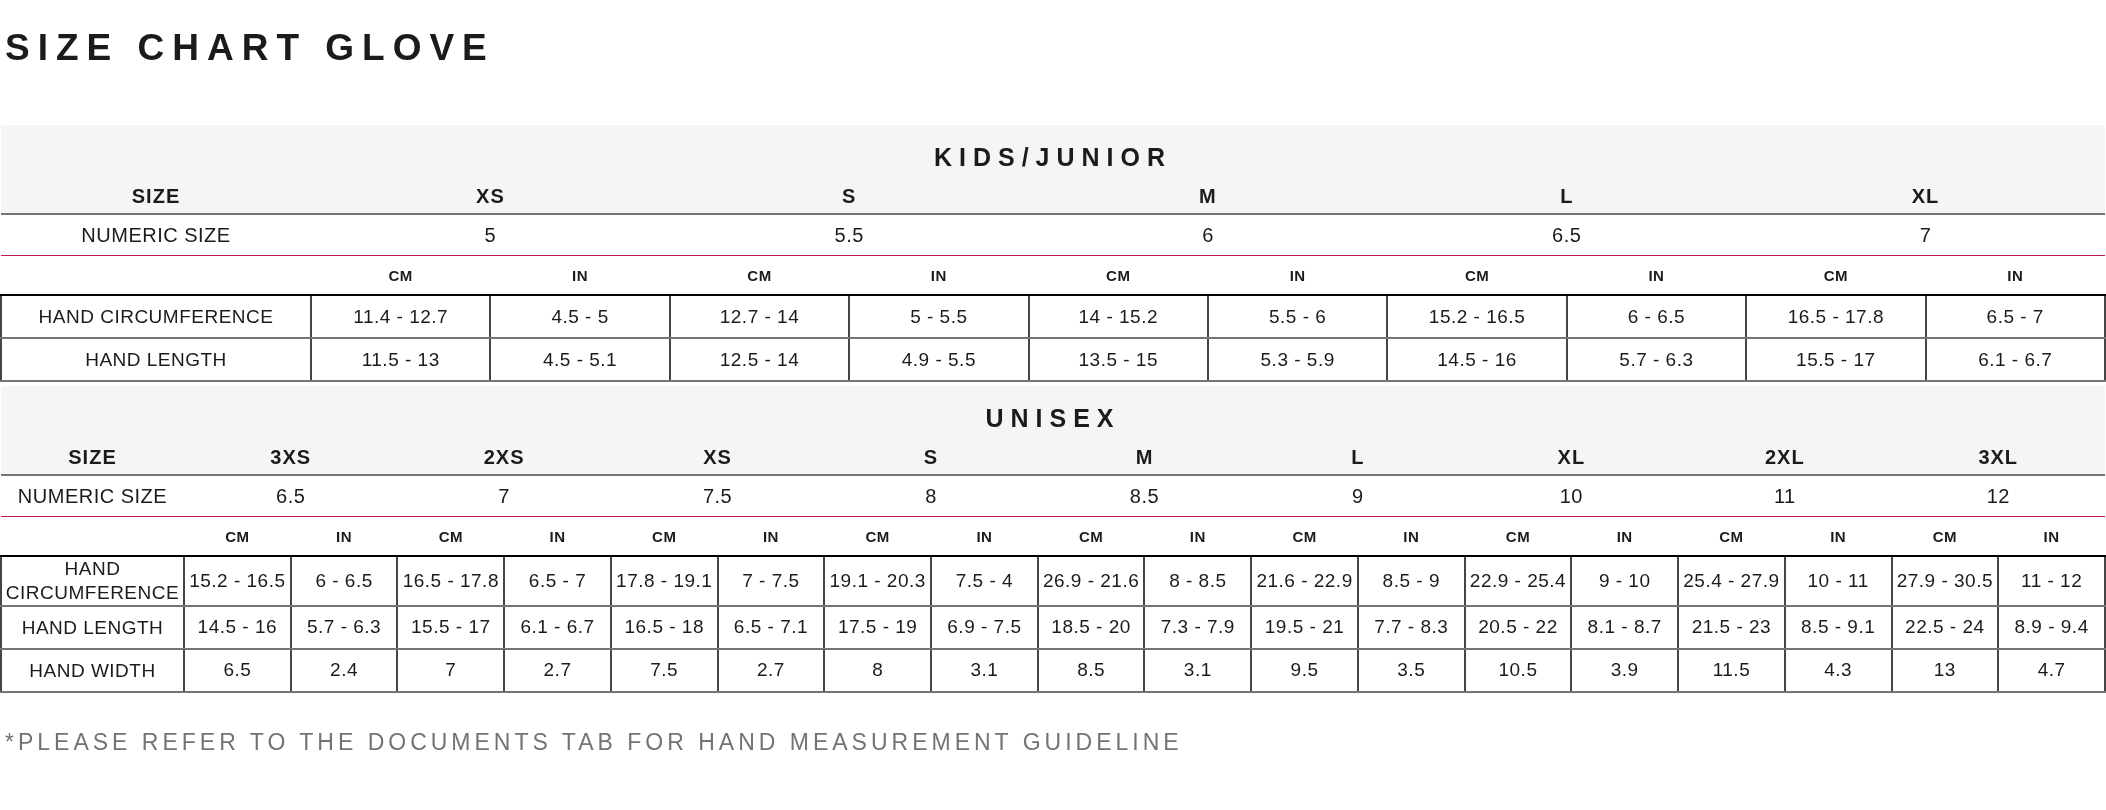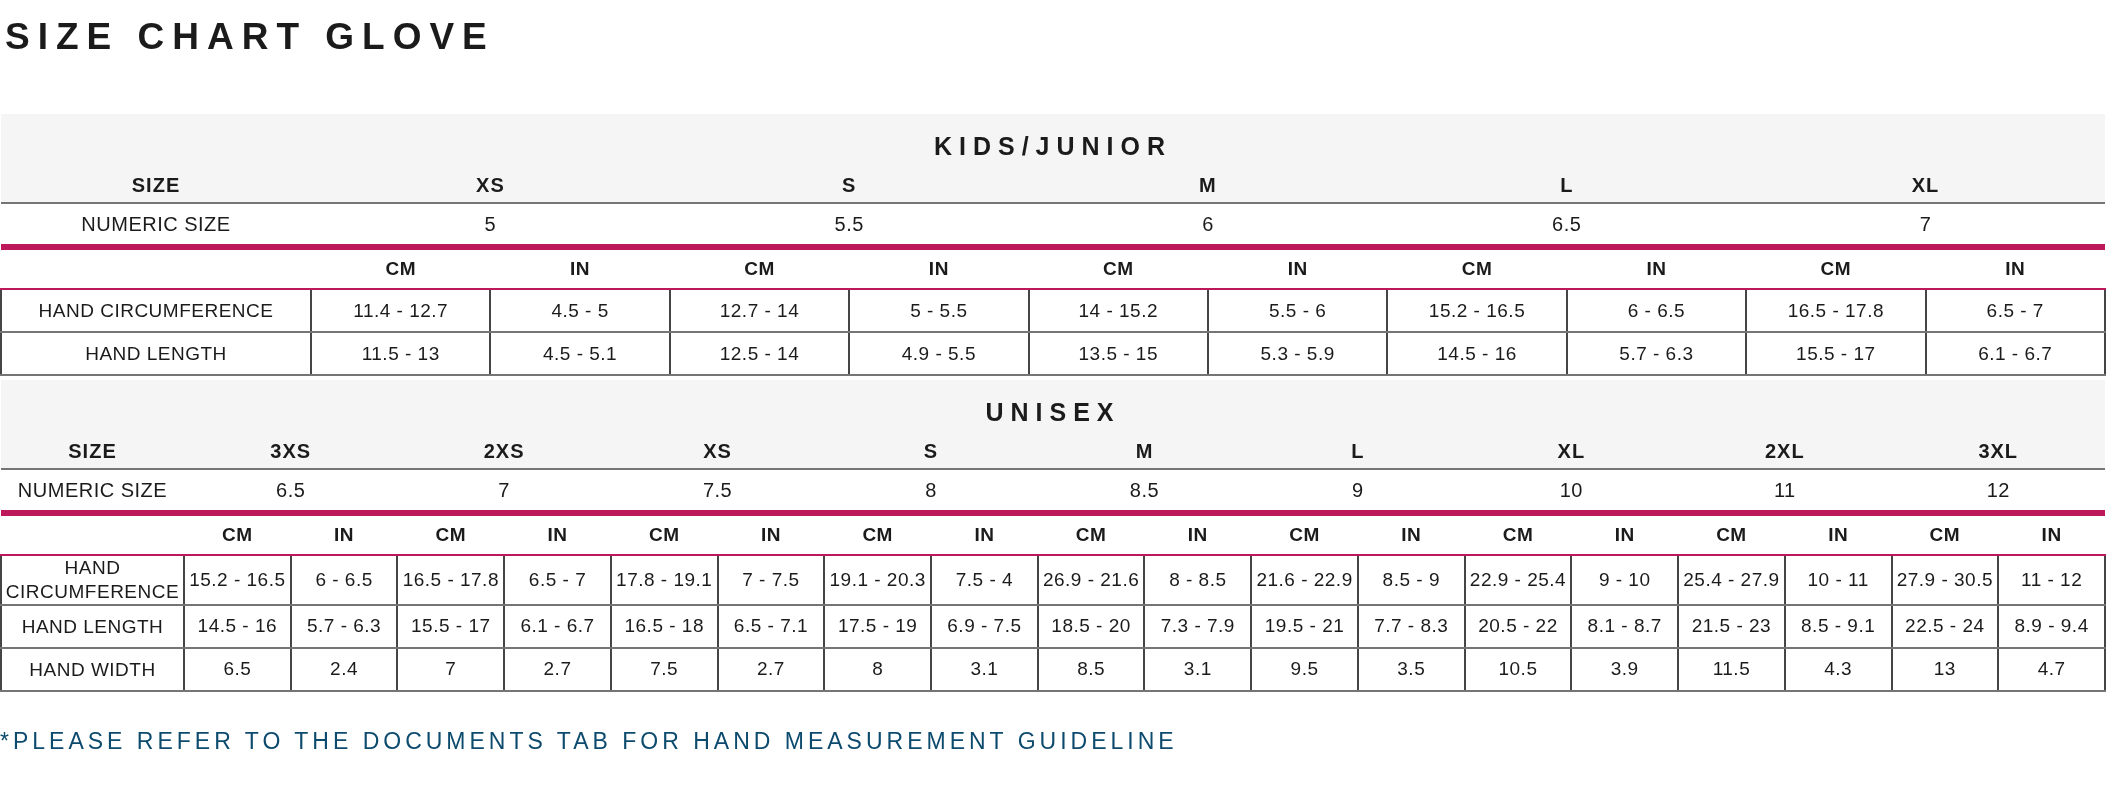--- a/index.html
+++ b/index.html
@@ -7,21 +7,21 @@
     width:2106px;height:810px;overflow:hidden;
     font-family:"Liberation Sans", sans-serif;
     color:#1b1b1b;
     -webkit-font-smoothing:antialiased;
   }
   .page-title{
     font-size:37px;
     font-weight:800;
     letter-spacing:8px;
     line-height:1.2;
-    padding:15px 0 0 5px;
+    padding:26px 0 0 5px;
   }
   table{
     width:2106px;
     border-collapse:collapse;
     table-layout:fixed;
   }
   #t-kids{margin-top:55px;}
   #t-unisex{margin-top:4px;}
   #t-kids .label-col{width:310px;}
   #t-unisex .label-col{width:183px;}
@@ -49,47 +49,48 @@
     height:34px;
     font-weight:600;
     font-size:20px;
     letter-spacing:1px;
     border-bottom:2px solid #757575;
   }
   .numeric-row td{
     height:40px;
     font-weight:400;
     font-size:20px;
-    border-bottom:6px solid #be185d;
+    border-bottom:1px solid #be185d;
   }
   .units-row td{
     height:38px;
     font-weight:600;
-    font-size:19px;
-    border-bottom:2px solid #be185d;
+    font-size:15px;
+    border-bottom:2px solid #000000;
   }
   .data-row td{
     height:41px;
     font-weight:400;
     border-bottom:2px solid #757575;
     border-left:2px solid #454545;
   }
   .data-row td:last-child{border-right:2px solid #454545;}
   .row-label{
     font-weight:600;
     font-size:19px;
     line-height:1.25;
     text-align:center;
   }
   .footnote{
     margin-top:36px;
+    padding-left:5px;
     font-size:23px;
     letter-spacing:4px;
     font-weight:400;
-    color:#0c4a6e;
+    color:#737373;
   }
 </style>
 </head>
 <body>
 
 <div>
   <div class="page-title">SIZE CHART GLOVE</div>
 
   <table id="t-kids">
       <colgroup>

